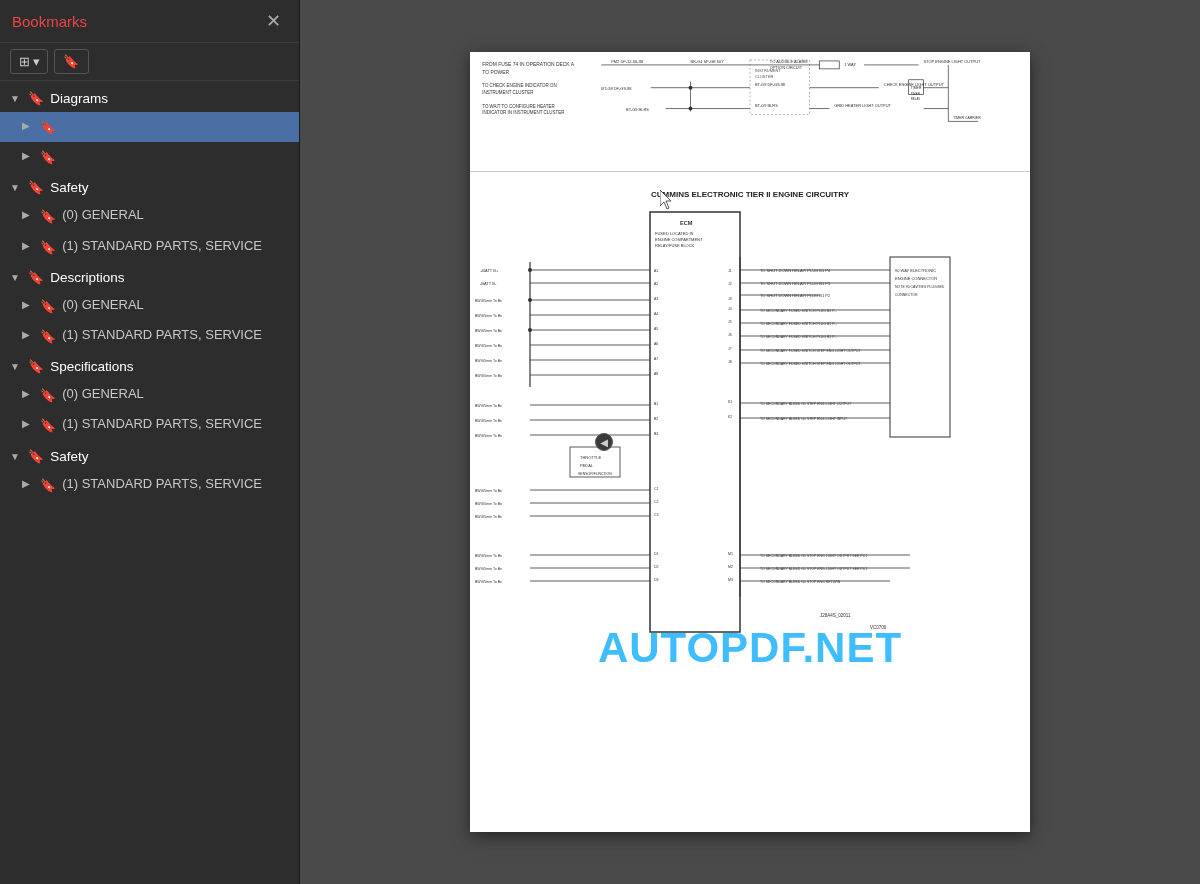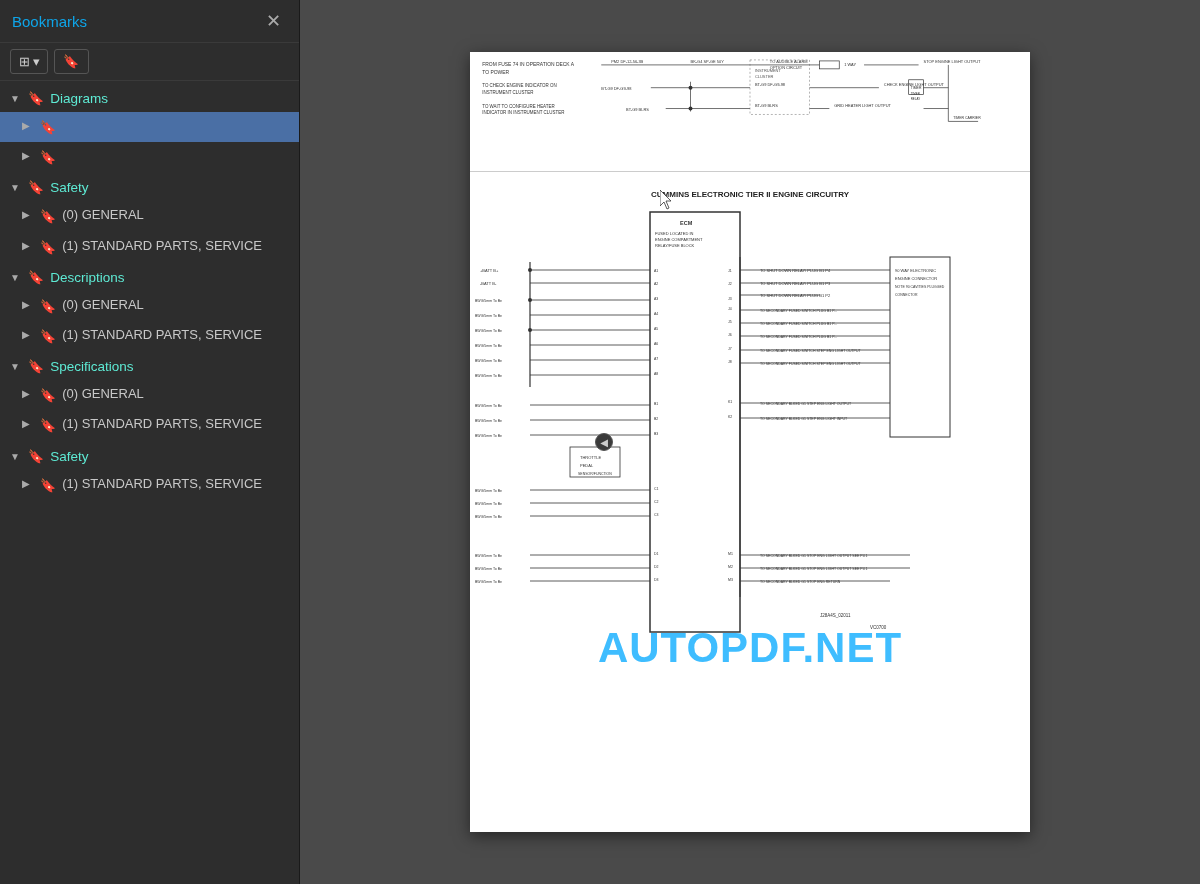--- a/index.html
+++ b/index.html
@@ -27,21 +27,21 @@
     #sidebar-header {
       display: flex;
       align-items: center;
       justify-content: space-between;
       padding: 10px 12px;
       background: #2d2d2d;
       border-bottom: 1px solid #3a3a3a;
     }
 
     #sidebar-title {
-      color: #0ea5e9;
+      color: #ef4444;
       font-size: 15px;
       font-weight: 400;
     }
 
     #close-button {
       background: none;
       border: none;
       color: #aaa;
       font-size: 18px;
       cursor: pointer;
@@ -103,21 +103,21 @@
     }
     .chevron.down::before { content: '▼'; }
     .chevron.right::before { content: '▶'; }
 
     .bookmark-icon {
       font-size: 13px;
       color: #aaa;
     }
 
     .section-label {
-      color: #5eead4;
+      color: #ffffff;
       font-size: 13.5px;
     }
 
     .tree-item {
       display: flex;
       align-items: flex-start;
       padding: 5px 10px 5px 22px;
       cursor: pointer;
       color: #c8c8c8;
       font-size: 13px;

